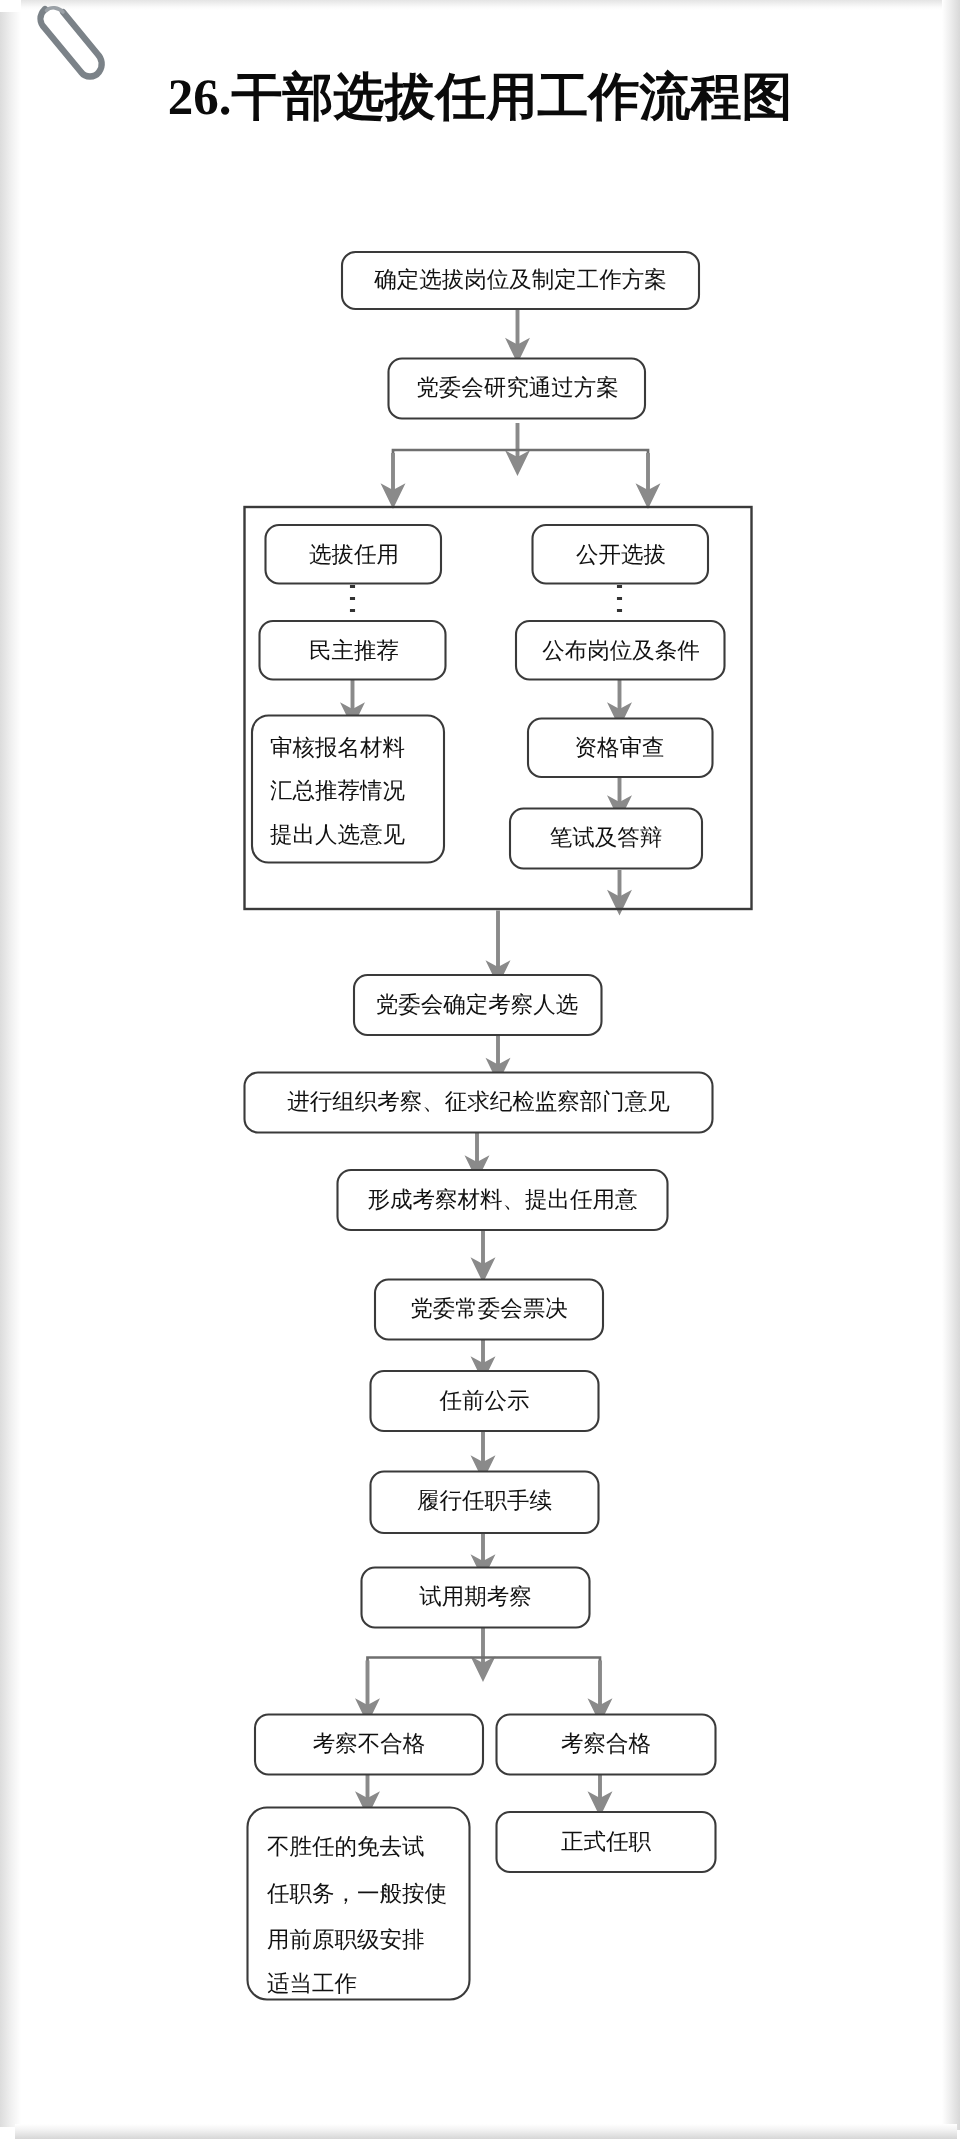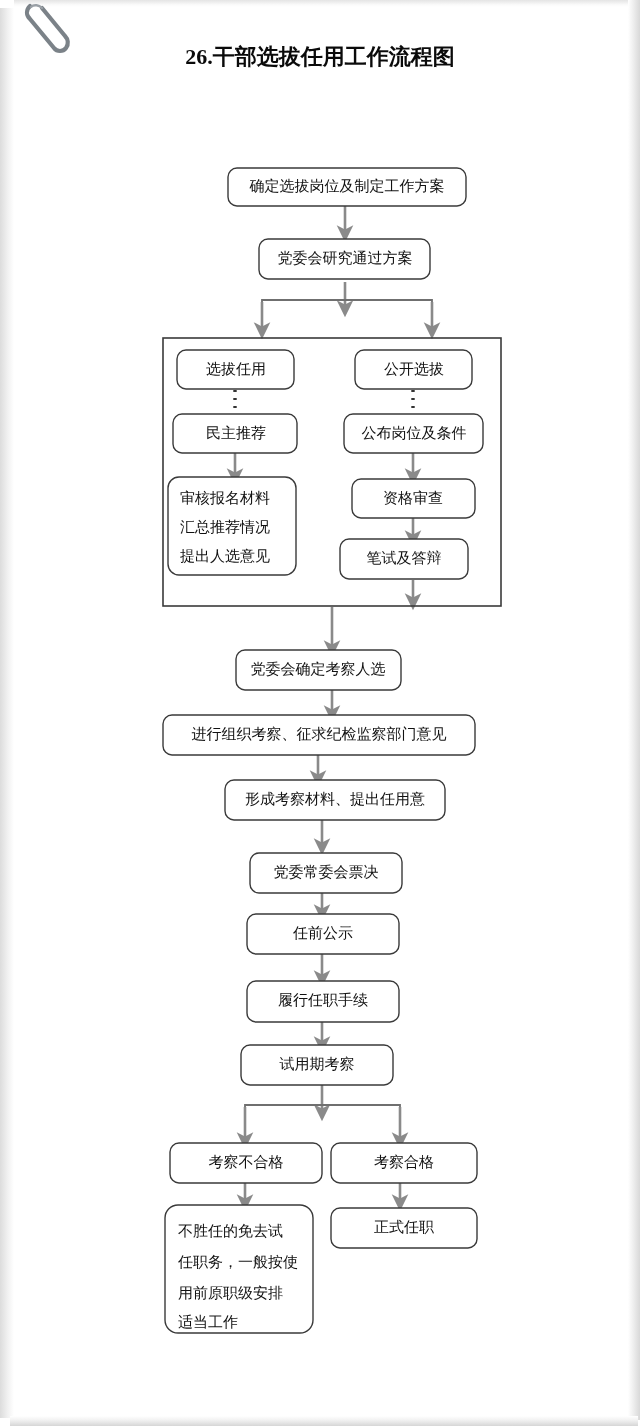--- a/index.html
+++ b/index.html
@@ -49,21 +49,21 @@
   #paperclip {
     position: absolute;
     left: 18px; top: 2px;
     width: 60px; height: 62px;
   }
   #title {
     position: absolute;
     left: 0; top: 42px;
     width: 640px;
     text-align: center;
-    font-size: 22px;
+    font-size: 34px;
     font-weight: bold;
     letter-spacing: 0px;
     color: #0a0a0a;
     font-family: "Liberation Serif", "DejaVu Serif", serif;
   }
   #flow {
     position: absolute;
     left: 0; top: 0;
     width: 640px; height: 1426px;
   }

